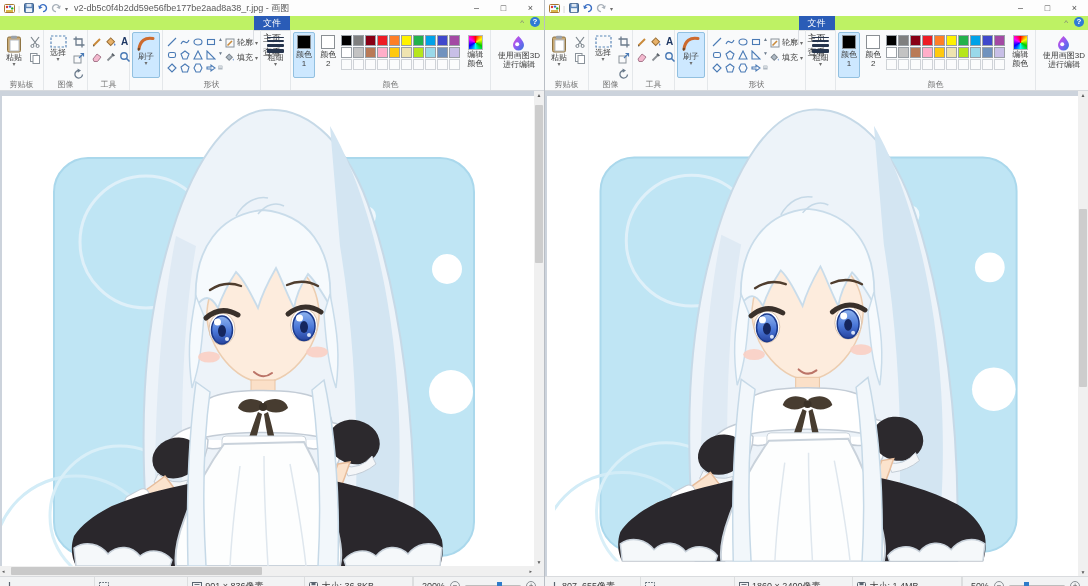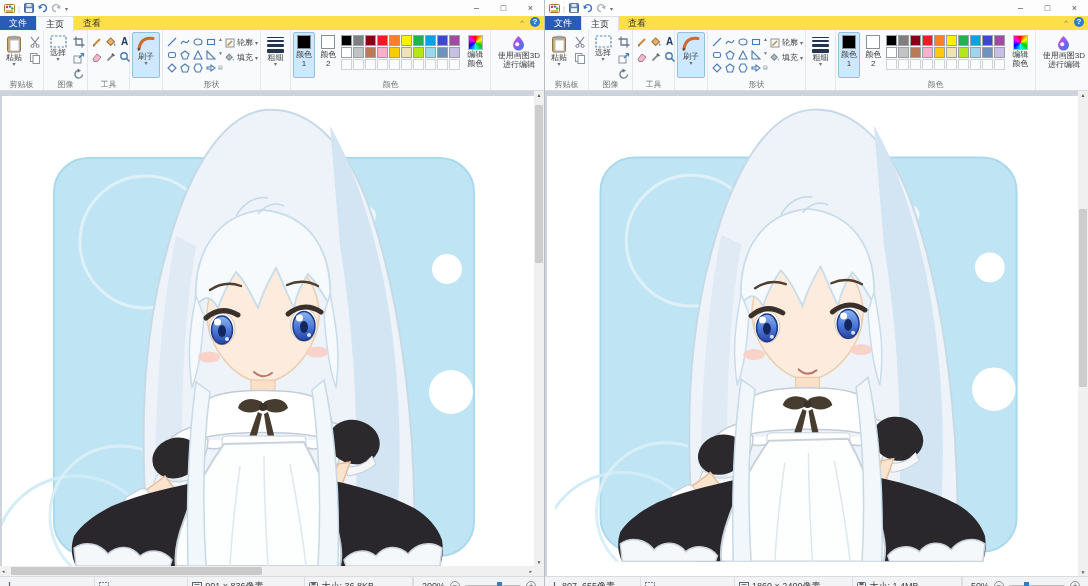--- a/index.html
+++ b/index.html
@@ -16,22 +16,22 @@
   .qat { display:flex; align-items:center; gap:3px; }
   .qat .sep { color:#c9c9c9; font-size:8px; }
   .qicon { width:11px; height:11px; display:inline-flex; align-items:center; justify-content:center; }
   .qat .drop { font-size:6px; color:#6d6d6d; }
   .title-text { margin-left:6px; white-space:nowrap; overflow:hidden; font-size:9px; color:#585858; }
   .wctrls { margin-left:auto; display:flex; height:16px; }
   .wbtn { width:27px; height:16px; display:flex; align-items:center; justify-content:center;
           font-size:9px; color:#4c4c4c; }
 
   
-  .tabrow { height:14px; background:#fde047; display:flex; align-items:center; position:relative;
-            font-size:9px; }
+  .tabrow { height:14px; background:#bef264; display:flex; align-items:center; position:relative;
+            font-size:9px;flex-direction:column; }
   .tab { padding:1px 9px 0; display:flex; align-items:center; color:#2d2d2d; }
   .tab.file { background:#2a5cb7; color:#fff; }
   .tab.active { background:#f9fafb; border:1px solid #dcdfe3; border-bottom:none; }
   .ribbon-right { position:absolute; right:4px; top:1px; display:flex; gap:6px; align-items:center; }
   .collapse-caret { color:#7a7a7a; font-size:8px; }
   .help-badge { width:10px; height:10px; border-radius:50%; background:#2f7bd6; color:#fff;
                 font-size:8px; line-height:10px; text-align:center; font-weight:bold; }
 
   
   .ribbon { height:61px; background:#f9fafb; border-bottom:1px solid #d7dade; display:flex; }
@@ -132,20 +132,21 @@
           </svg>
         </span>
         <span class="qicon">
           <svg width="11" height="10" viewBox="0 0 11 10">
             <path d="M8.5,5.5 A3.5,3.5 0 1 0 5,8.6" fill="none" stroke="#a9b1ba" stroke-width="1.4"></path>
             <path d="M10,2.5 L8.4,6 L5.4,4.2 Z" fill="#a9b1ba"></path>
           </svg>
         </span>
         <span class="drop">▾</span>
       </div>
+      <span class="title-text">v2-db5c0f4b2dd59e56fbe177be2aad8a38_r.jpg - 画图</span>
       <div class="wctrls">
         <span class="wbtn">–</span>
         <span class="wbtn">□</span>
         <span class="wbtn">×</span>
       </div>
     </div>
 
     <div class="tabrow">
       <div class="tab file">文件</div>
       <div class="tab active">主页</div>

